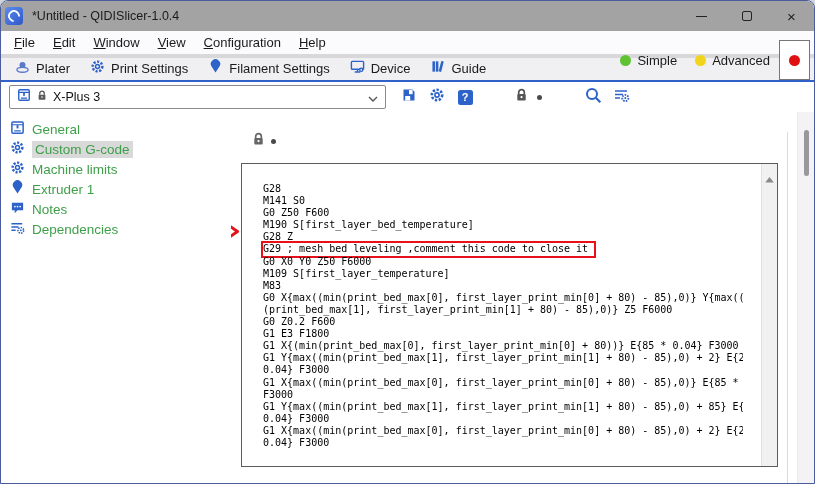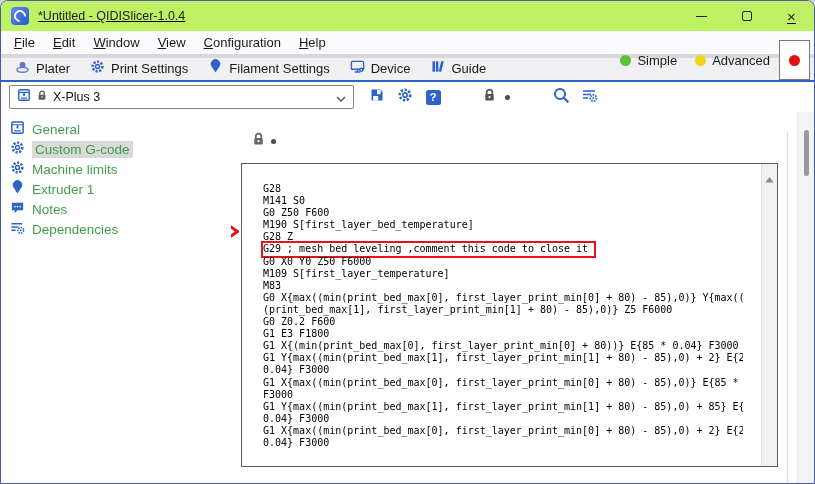--- a/index.html
+++ b/index.html
@@ -1,21 +1,21 @@
 <!DOCTYPE html>
 <html><head>
 <meta charset="utf-8">
 <style>
   * { box-sizing: border-box; }
   body { margin: 0; background: #cfd4dd; font-family: "Liberation Sans", sans-serif; }
   .window { width: 815px; height: 484px; background: #fff; border: 1px solid #4a5ba0;
             border-radius: 8px 8px 0 0; overflow: hidden; position: relative; }
 
   
-  .titlebar { height: 30px; background: #bef264; display: flex; align-items: center; padding-left: 10px; text-decoration: underline; }
+  .titlebar { height: 30px; background: #a3a3a3; display: flex; align-items: center; padding-left: 4px; }
   .app-icon { width: 18px; height: 18px; border-radius: 4px;
               background: linear-gradient(135deg, #5b8cf0, #2e57c9);
               display: flex; align-items: center; justify-content: center; }
   .app-icon::after { content: ""; width: 8px; height: 8px; border: 2px solid #fff; border-radius: 50%;
                      border-bottom-color: transparent; transform: rotate(-40deg); }
   .title-text { font-size: 12.5px; color: #1b1b1b; margin-left: 9px; }
   .win-controls { margin-left: auto; display: flex; height: 30px; }
   .win-btn { width: 45px; height: 30px; display: flex; align-items: center; justify-content: center; color: #222; }
   .glyph-min { width: 11px; height: 1px; background: #222; }
   .glyph-max { width: 10px; height: 10px; border: 1.2px solid #222; border-radius: 2px; }
@@ -36,21 +36,21 @@
   .mode-btn { display: flex; align-items: center; gap: 6px; height: 40px; padding: 0 9px;
               font-size: 13px; color: #1a1a1a; }
   .mode-btn.selected { background: #fff; border: 1px solid #777; font-weight: bold; }
   .dot { width: 11px; height: 11px; border-radius: 50%; }
   .dot-simple { background: #5ec232; }
   .dot-advanced { background: #f2d41c; }
   .dot-expert { background: #e01010; }
 
   
   .toolbar { height: 30px; background: #fff; display: flex; align-items: center; padding-left: 8px; }
-  .preset-combo { width: 345px; height: 24px; border: 1px solid #8a8a8a; border-radius: 2px;
+  .preset-combo { width: 377px; height: 24px; border: 1px solid #8a8a8a; border-radius: 2px;
                   background: #fff; display: flex; align-items: center; gap: 5px; padding: 0 7px; }
   .preset-name { font-size: 12.5px; color: #111; }
   .combo-chevron { margin-left: auto; }
   .tool-icon { display: flex; align-items: center; justify-content: center; width: 22px; height: 22px; }
   .q-icon { width: 15px; height: 15px; background: #2d62c9; border-radius: 2.5px; color: #fff;
             font-size: 11px; font-weight: bold; display: flex; align-items: center; justify-content: center; }
   .small-dot { width: 5px; height: 5px; border-radius: 50%; background: #4a4a4a; margin-left: 5px; }
   .ml12 { margin-left: 12px; } .ml6 { margin-left: 6px; } .ml34 { margin-left: 34px; } .ml40 { margin-left: 40px; }
 
   

